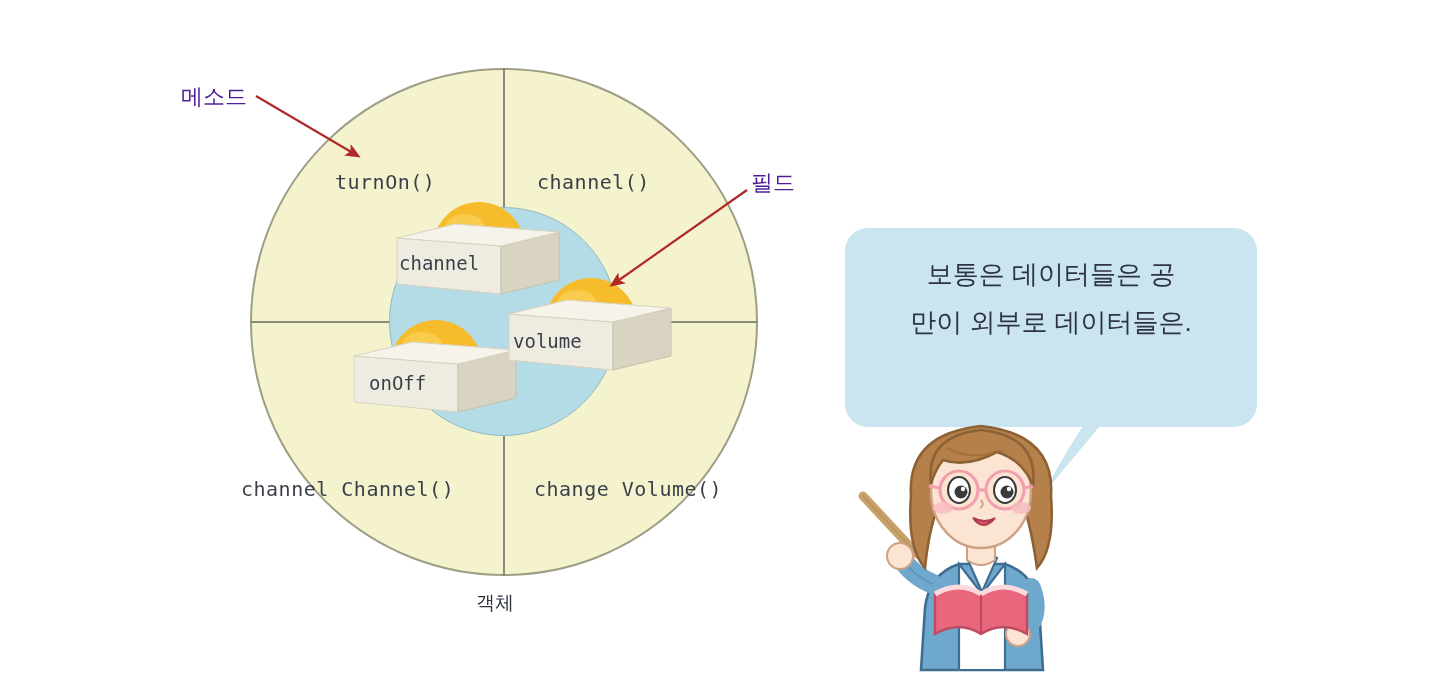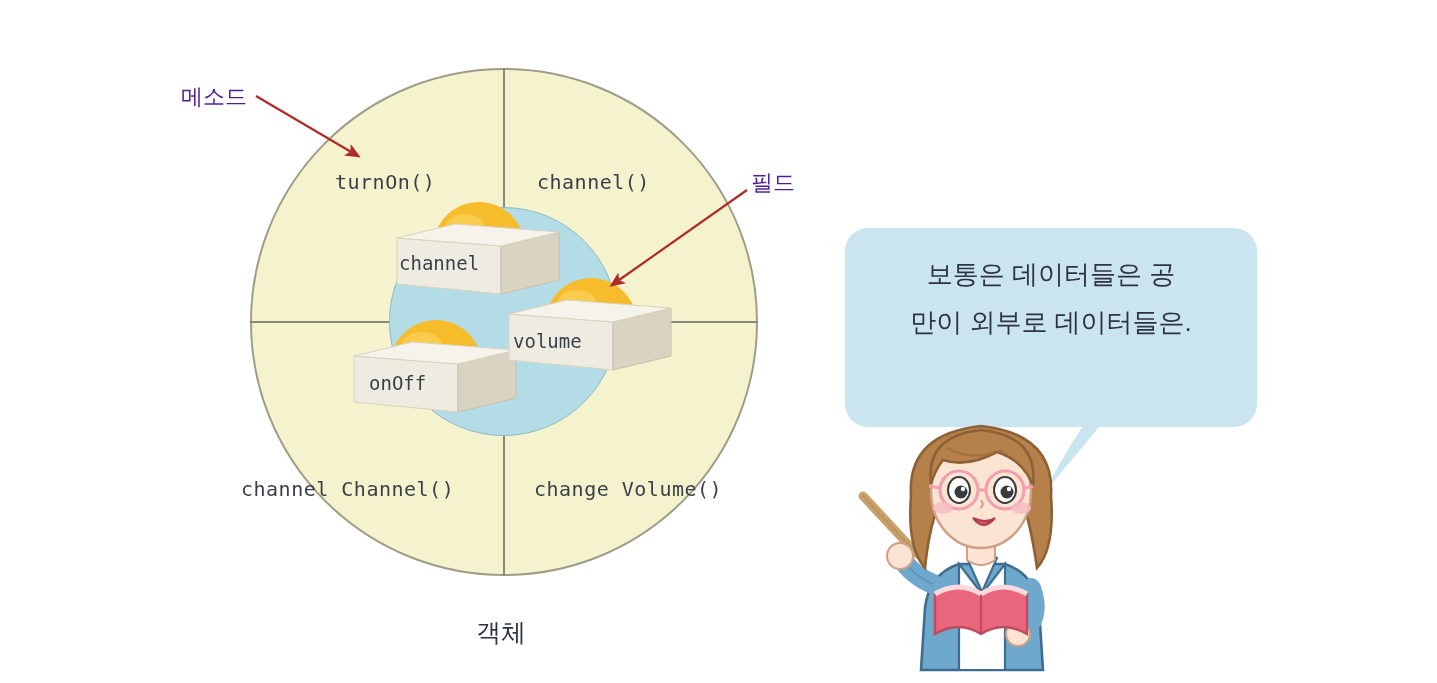--- a/index.html
+++ b/index.html
@@ -51,23 +51,23 @@
     white-space:nowrap;
     letter-spacing:0.5px;
   }
   .m-turnon    { left:335px; top:170px; }
   .m-turnoff   { left:537px; top:170px; }
   .m-changech  { left:241px; top:477px; }
   .m-changevol { left:534px; top:477px;text-align:right; }
 
   .object-label {
     position:absolute;
-    left:476px; top:616px;
+    left:476px; top:590px;
     font-family:Liberation Mono, monospace;
-    font-size:25px;
+    font-size:19px;
     color:#2e3340;
     white-space:nowrap;
   }
 
   
   .field-box { position:absolute; width:170px; height:120px; }
   .field-box svg { position:absolute; left:0; top:0; }
   .field-box .fb-label {
     position:absolute;
     font-family:"DejaVu Sans Mono", "Liberation Mono", monospace;

